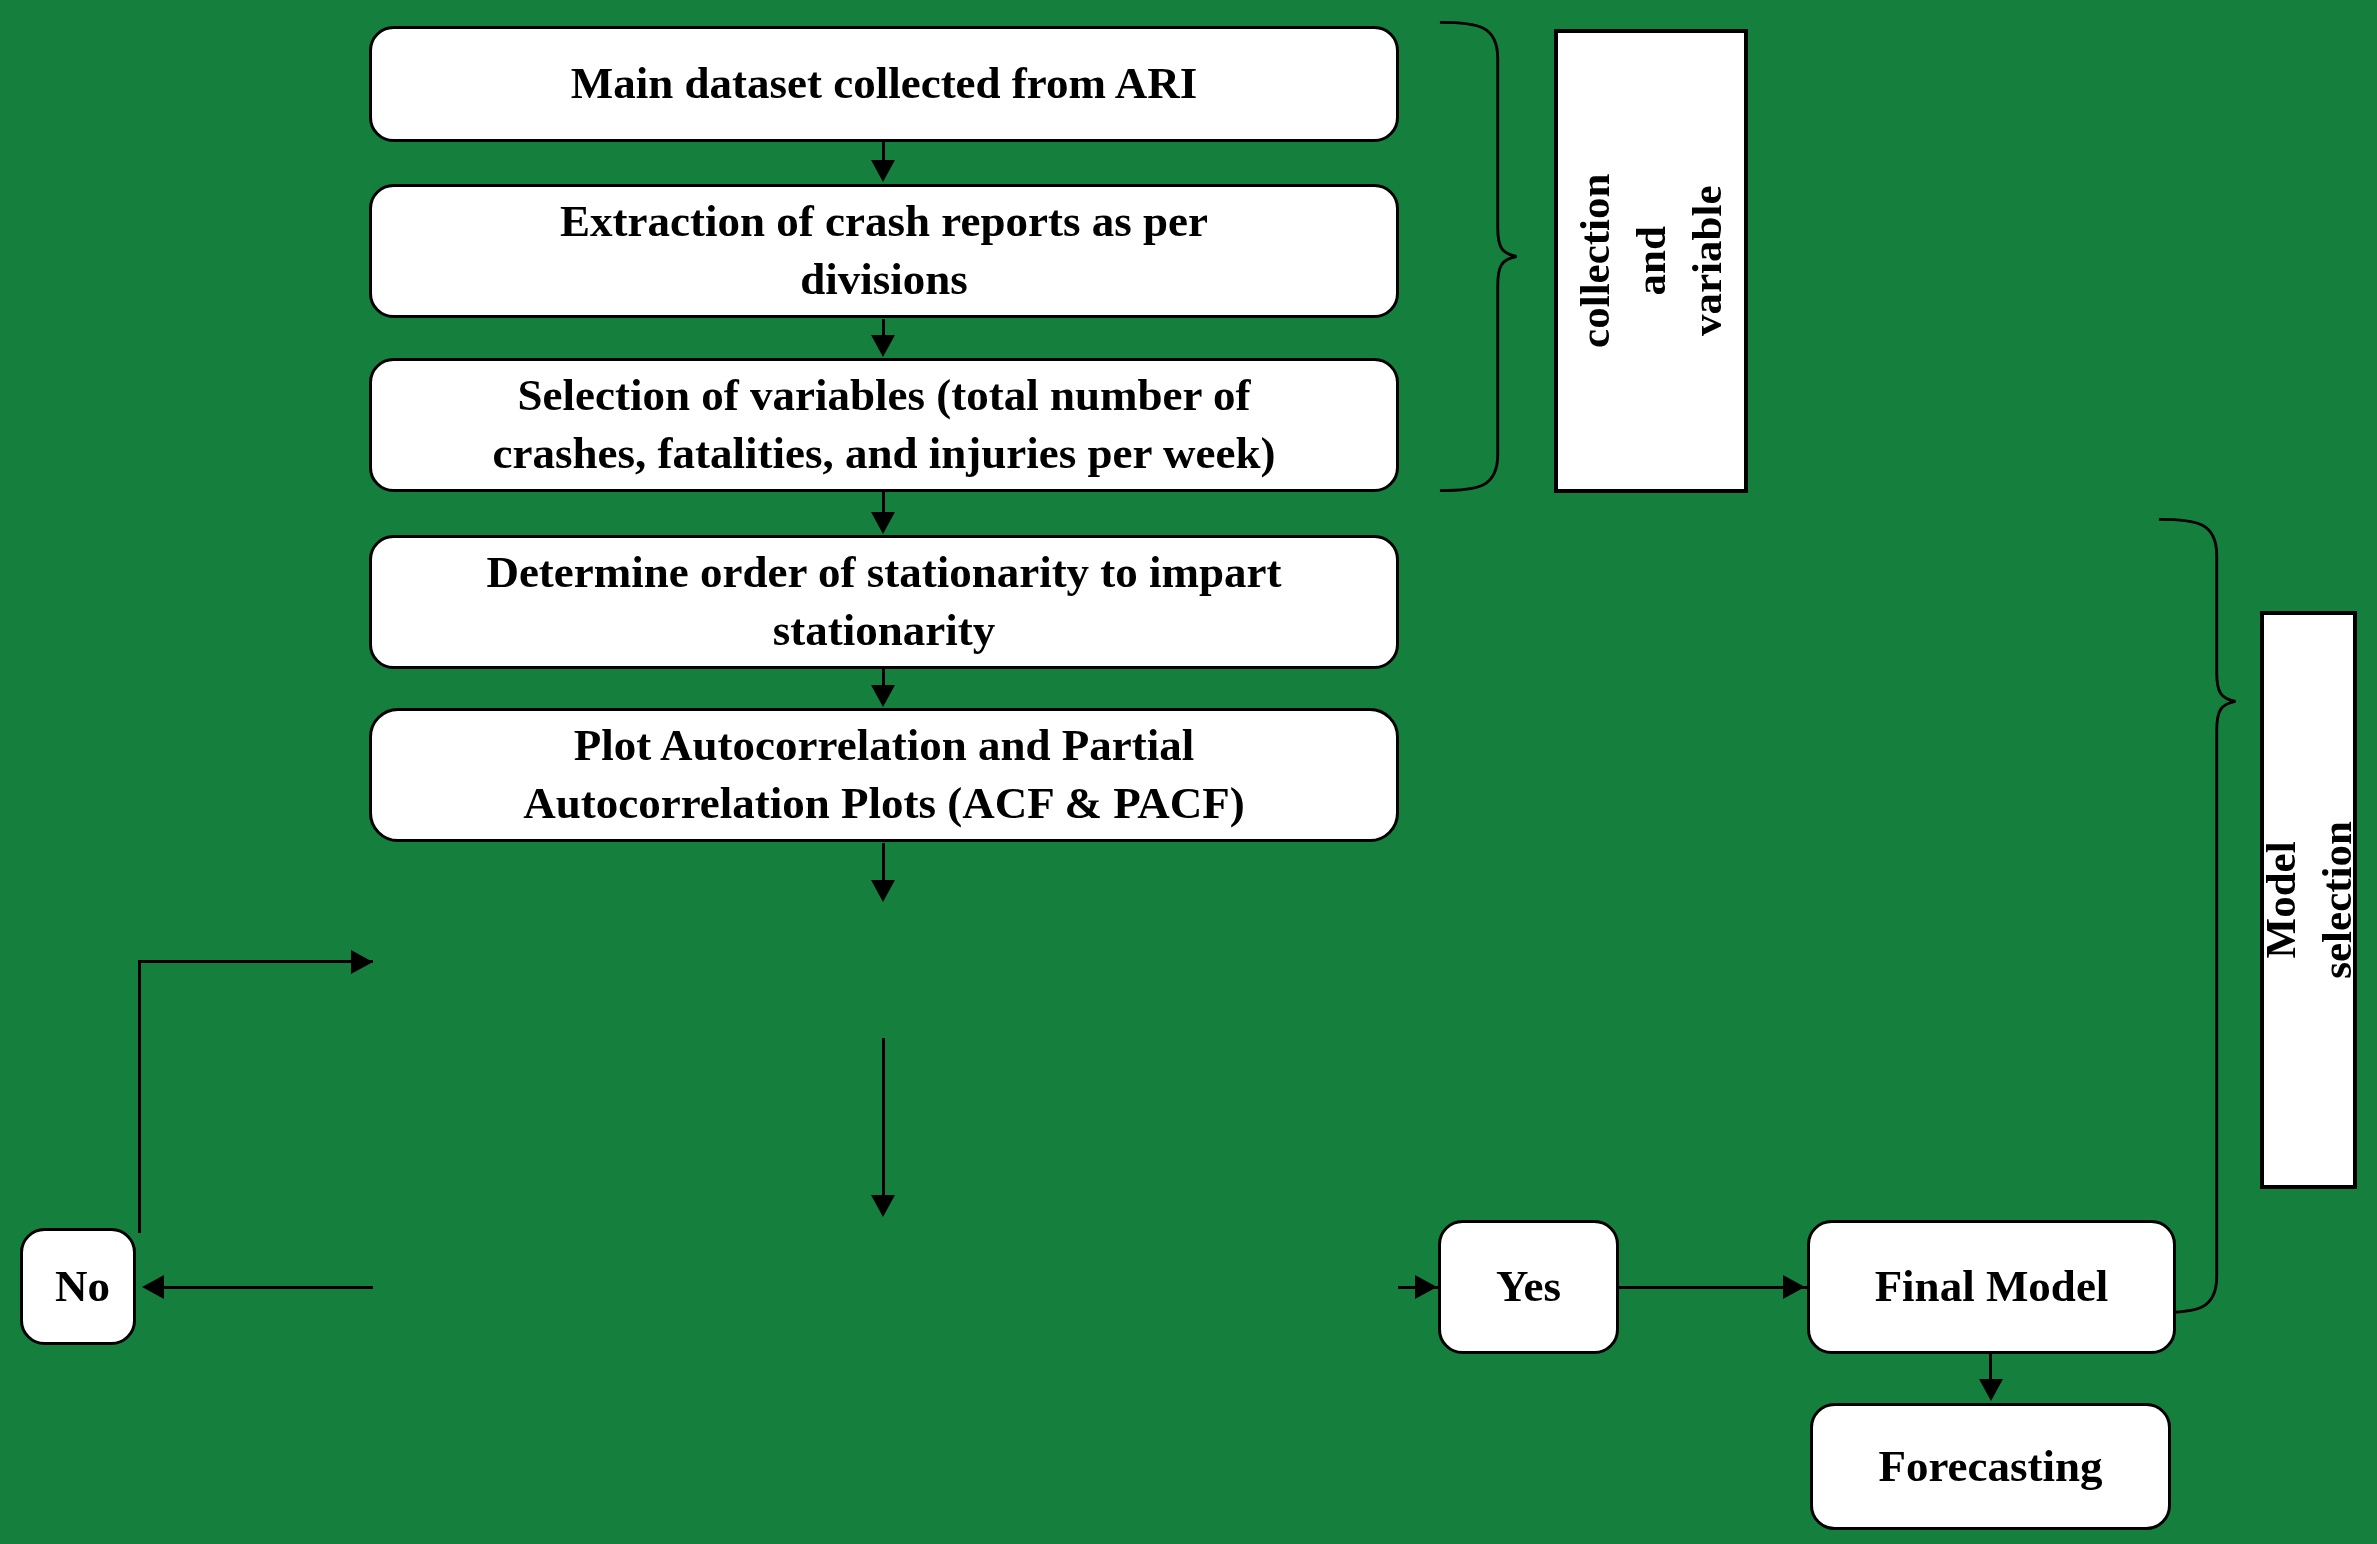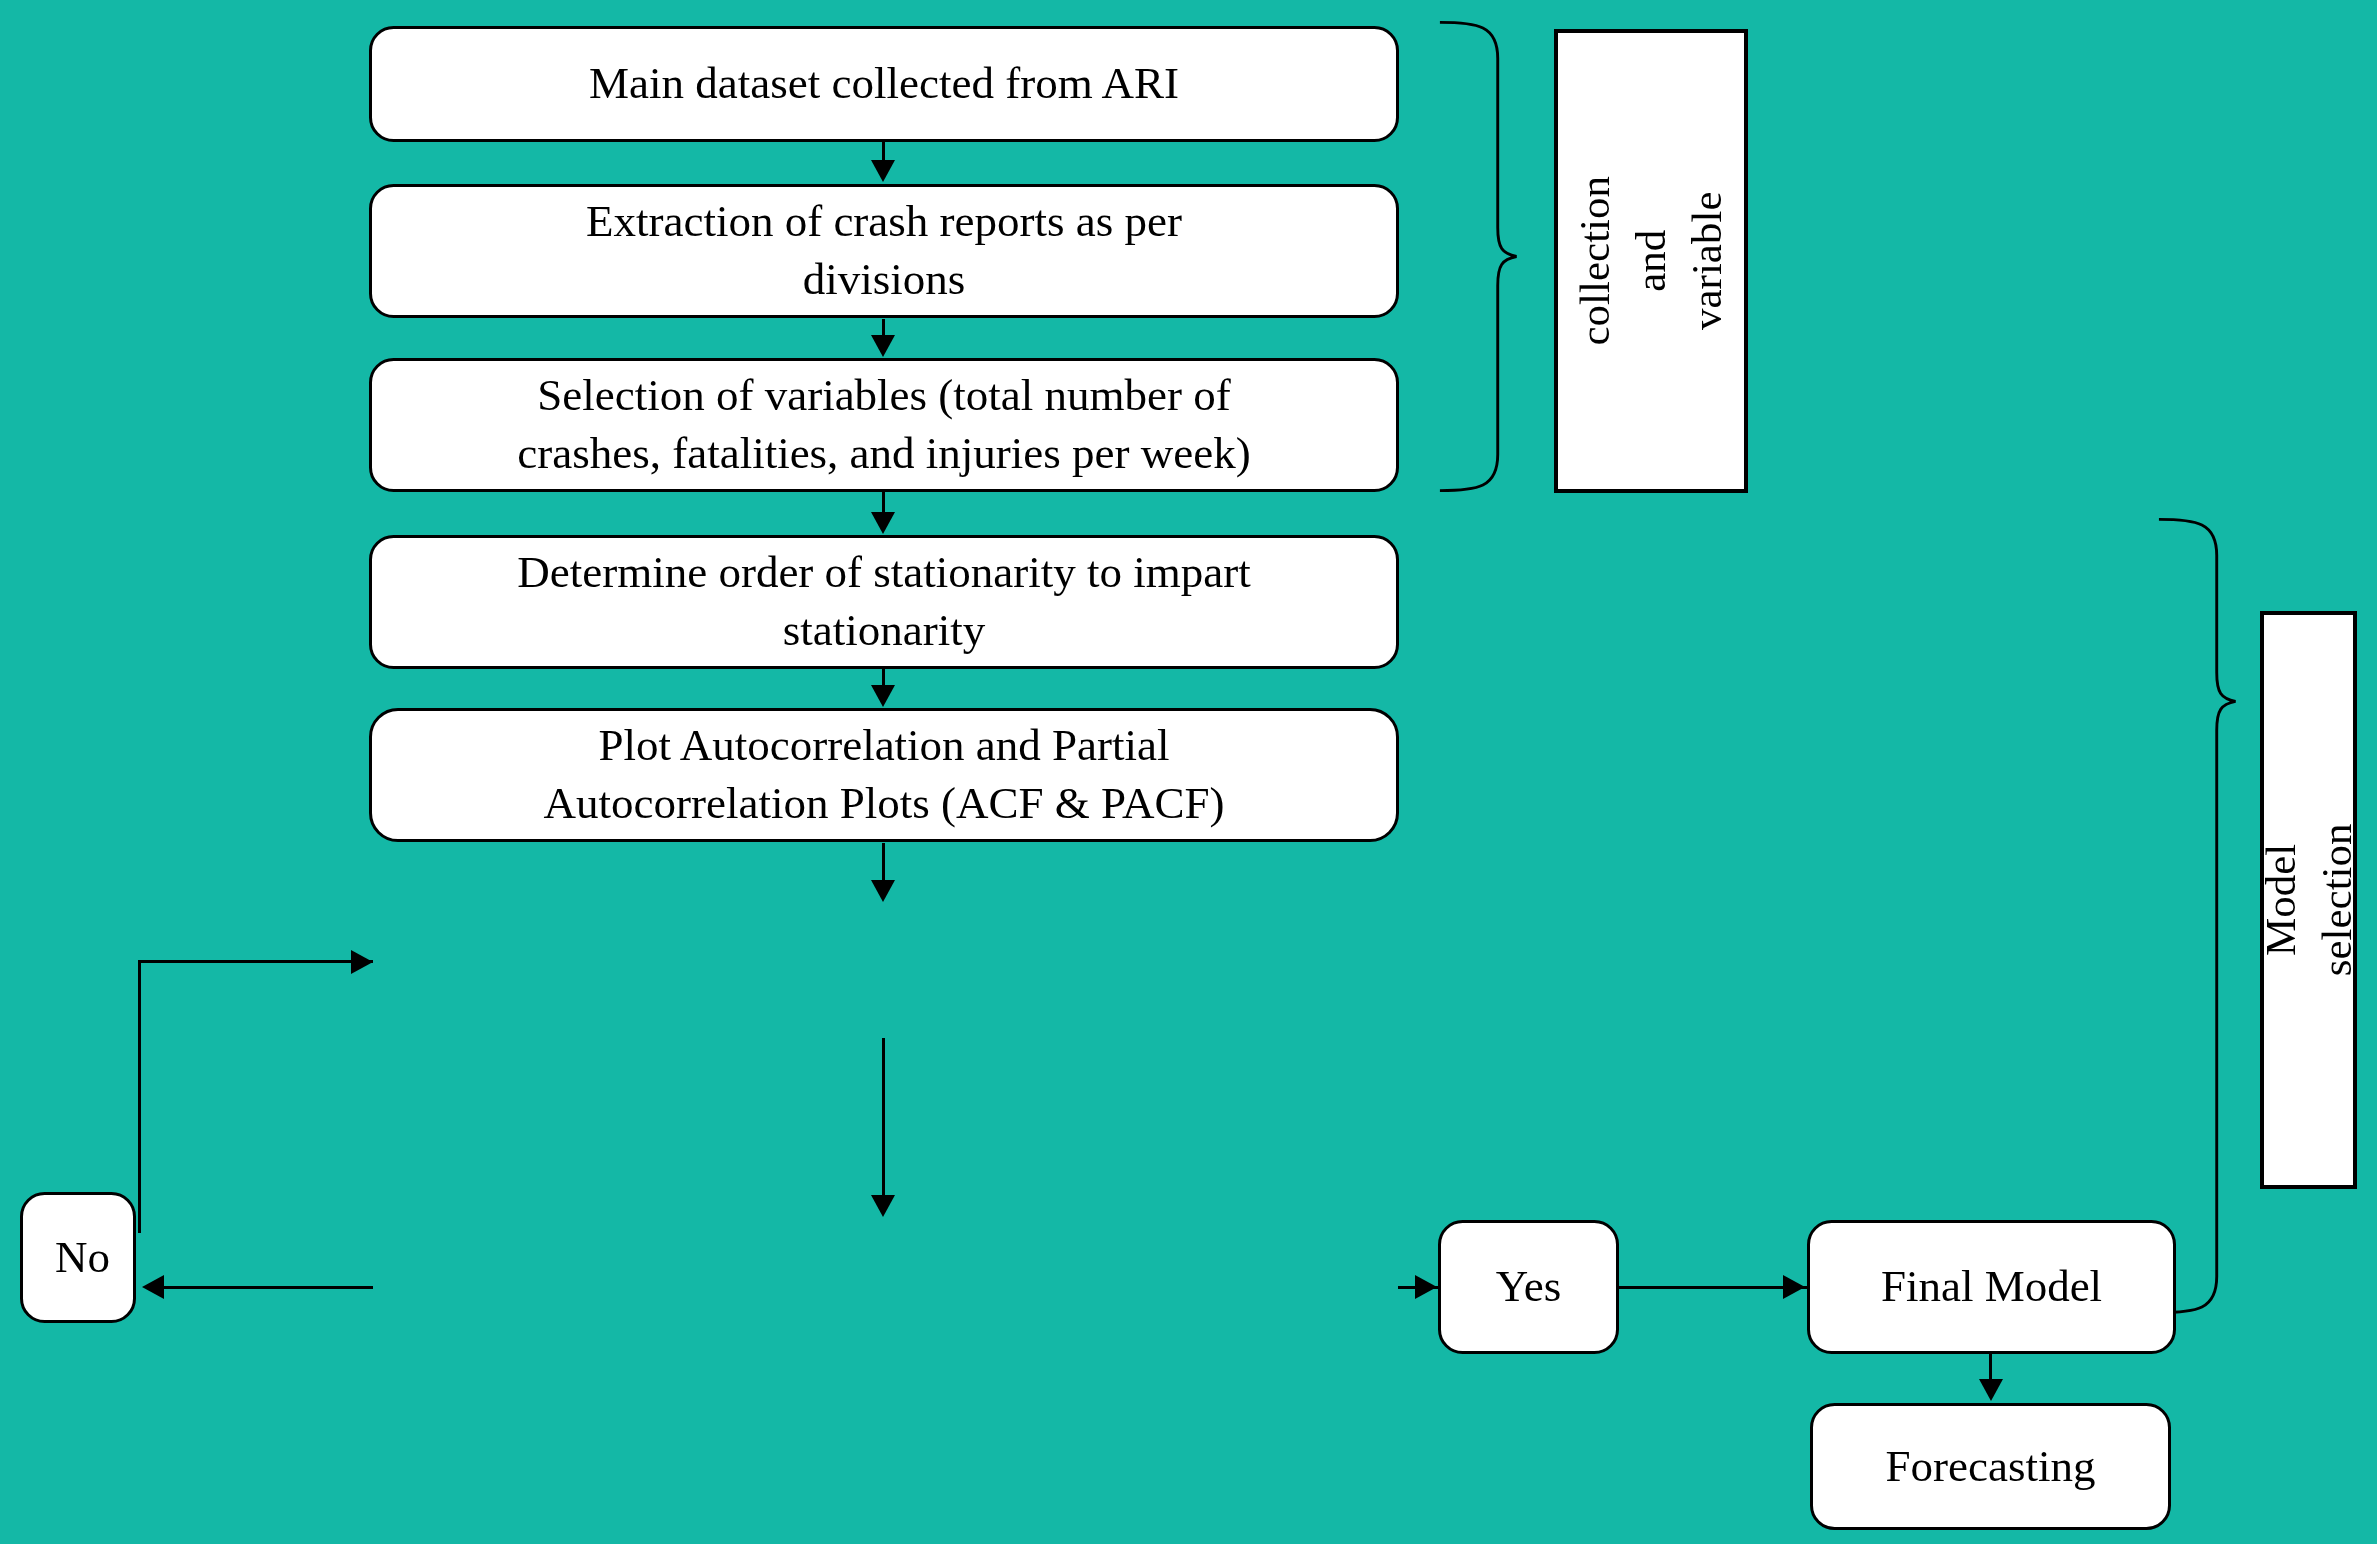--- a/index.html
+++ b/index.html
@@ -8,22 +8,23 @@
     background: #ffffff;
   }
   body {
     font-family: "Liberation Serif", "DejaVu Serif", serif;
     color: #000000;
   }
   #canvas {
     position: relative;
     width: 2377px;
     height: 1545px;
-    background: #14b8a6;
+    background: #15803d;
     overflow: hidden;
+    font-weight: bold;
   }
   
   .node {
     position: absolute;
     box-sizing: border-box;
     border: 3.6px solid #000000;
     border-radius: 24.6px;
     background: #ffffff;
     display: flex;
     align-items: center;
@@ -129,21 +130,21 @@
 stationarity</span>
   </div>
 
   <div class="node n-main" style="left:369px; top:708px; width:1030px; height:134px;border-radius:29px;">
     <span class="txt">Plot Autocorrelation and Partial
 Autocorrelation Plots (ACF &amp; PACF)</span>
   </div>
 
 
 
-  <div class="node n-small" style="left:20px; top:1192px; width:116px; height:131px;padding-left:28px;">
+  <div class="node n-small" style="left:20px; top:1228px; width:116px; height:117px;padding-left:28px;">
     <span class="txt">No</span>
   </div>
 
   <div class="node n-small" style="left:1438px; top:1220px; width:181px; height:134px;">
     <span class="txt">Yes</span>
   </div>
 
   <div class="node n-small" style="left:1807px; top:1220px; width:369px; height:134px;">
     <span class="txt">Final Model</span>
   </div>

